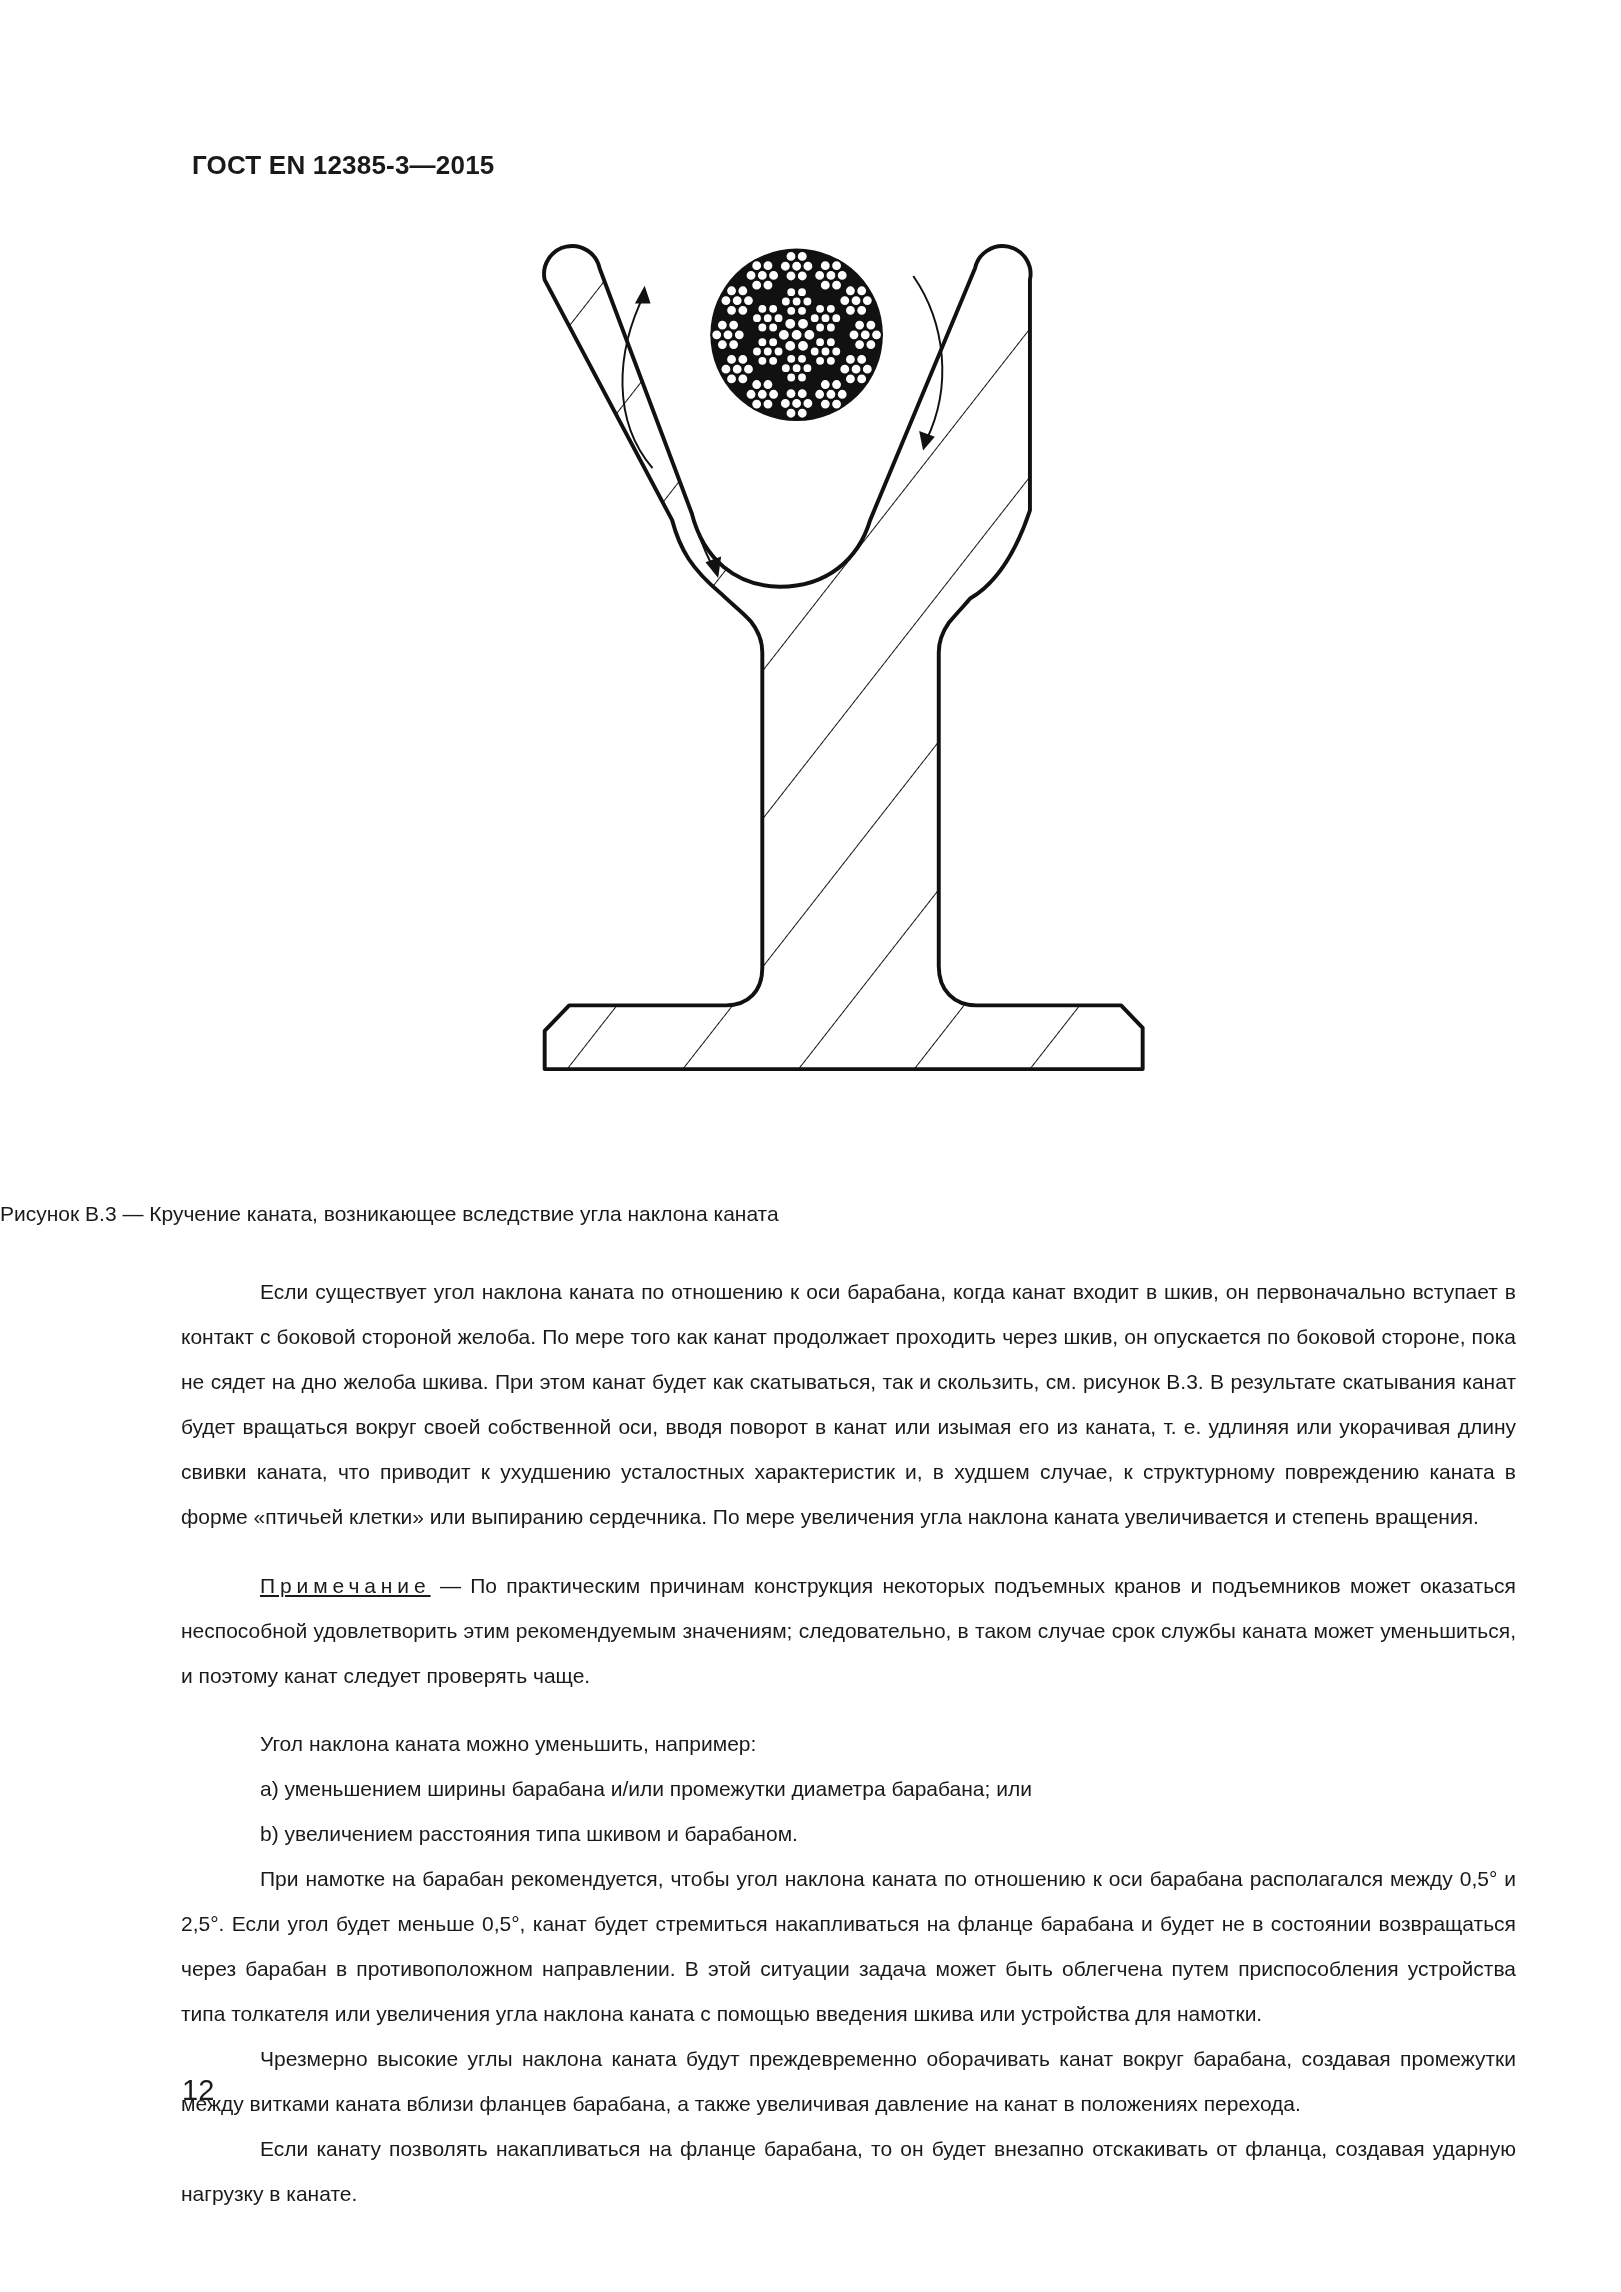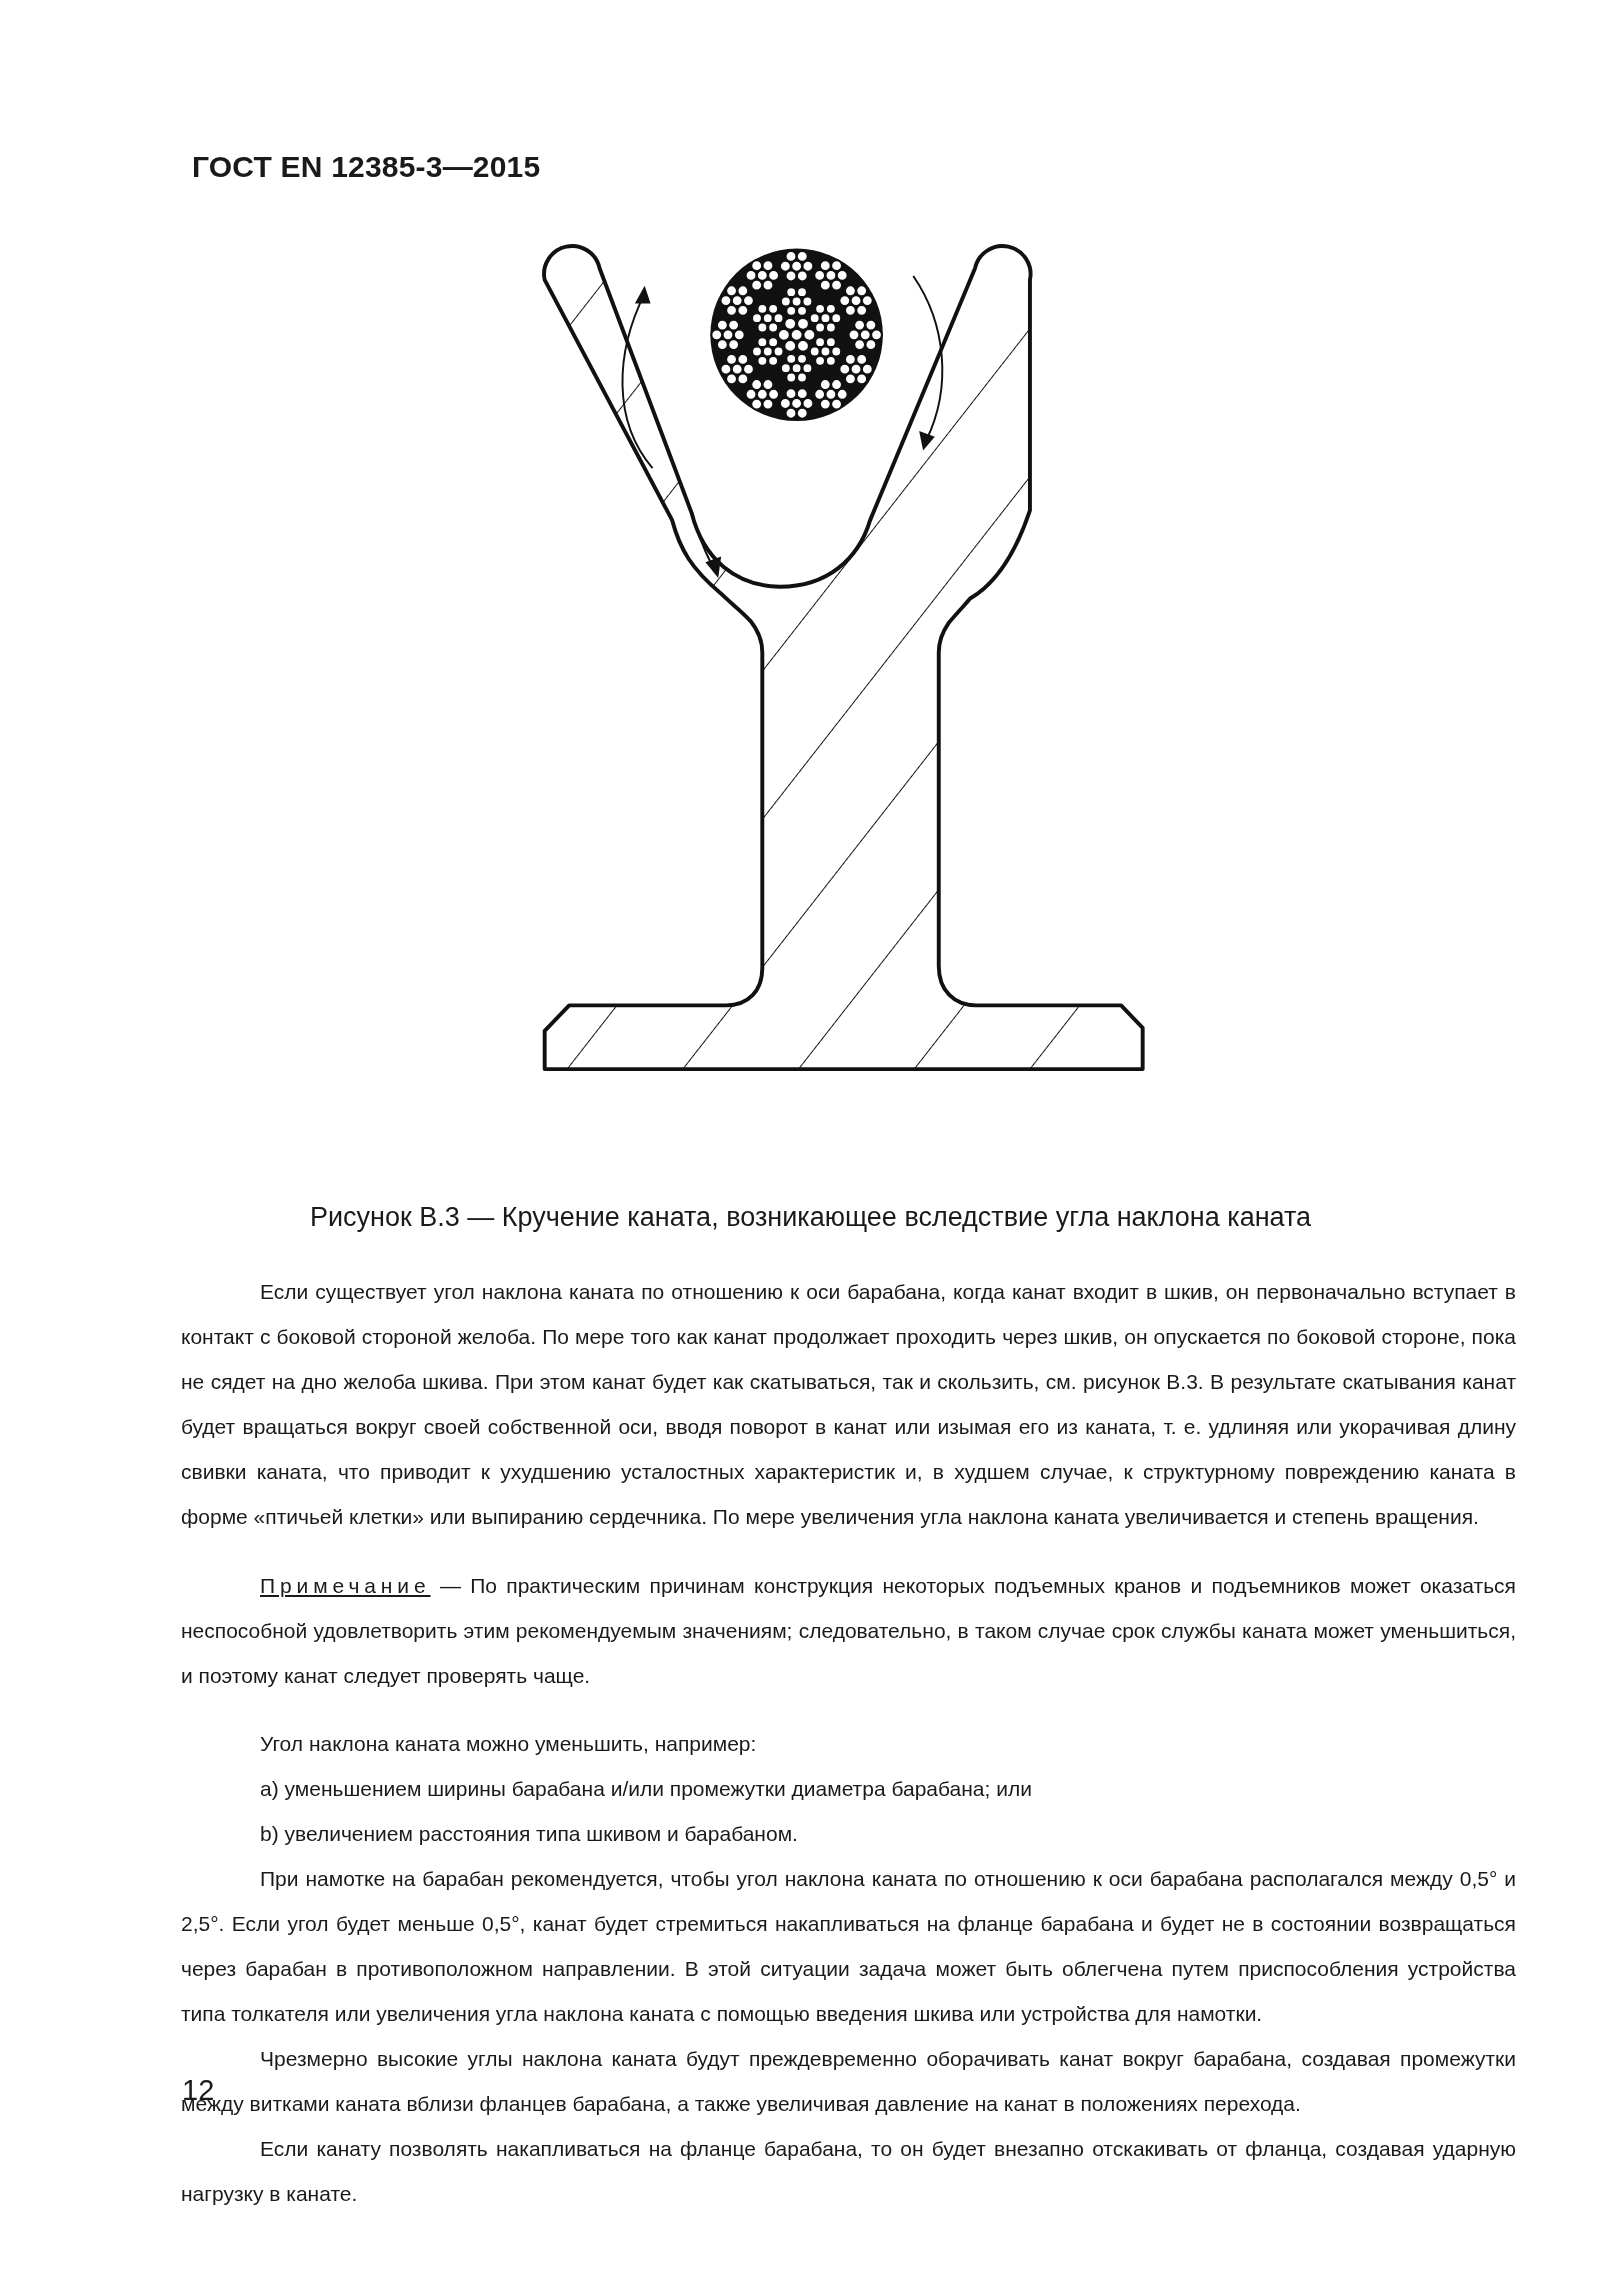--- a/index.html
+++ b/index.html
@@ -1,20 +1,20 @@
 <!DOCTYPE html>
 <html><head>
 <meta charset="utf-8">
 <style>
   html, body { margin: 0; padding: 0; background: #ffffff; }
   body { width: 1621px; height: 2293px; position: relative; overflow: hidden;
          font-family: "Liberation Sans", sans-serif; color: #1a1a1a; }
-  .header { position: absolute; left: 192px; top: 150px; font-weight: bold; font-size: 30px; letter-spacing: 0.2px; }
+  .header { position: absolute; left: 192px; top: 150px; font-weight: bold; font-size: 26px; letter-spacing: 0.2px; }
   .figure { position: absolute; left: 529px; top: 225px; width: 647px; height: 951px; }
-  .caption { position: absolute; left: 0; right: 0; top: 1202px; text-align: center; font-size: 27px; }
+  .caption { position: absolute; left: 0; right: 0; top: 1202px; text-align: left; font-size: 21px; }
   .body-text { position: absolute; left: 181px; width: 1335px; top: 1269px; font-size: 21px; line-height: 45px; text-align: justify; }
   .body-text p { margin: 0; text-indent: 79px; }
   .body-text .gap { height: 23.5px; }
   .body-text .list-item { margin: 0; padding-left: 79px; text-indent: 0; }
   .spaced { letter-spacing: 4.9px; text-decoration: underline; }
   .page-num { position: absolute; left: 182px; top: 2074px; font-size: 29px; }
 </style>
 </head>
 <body>
 

